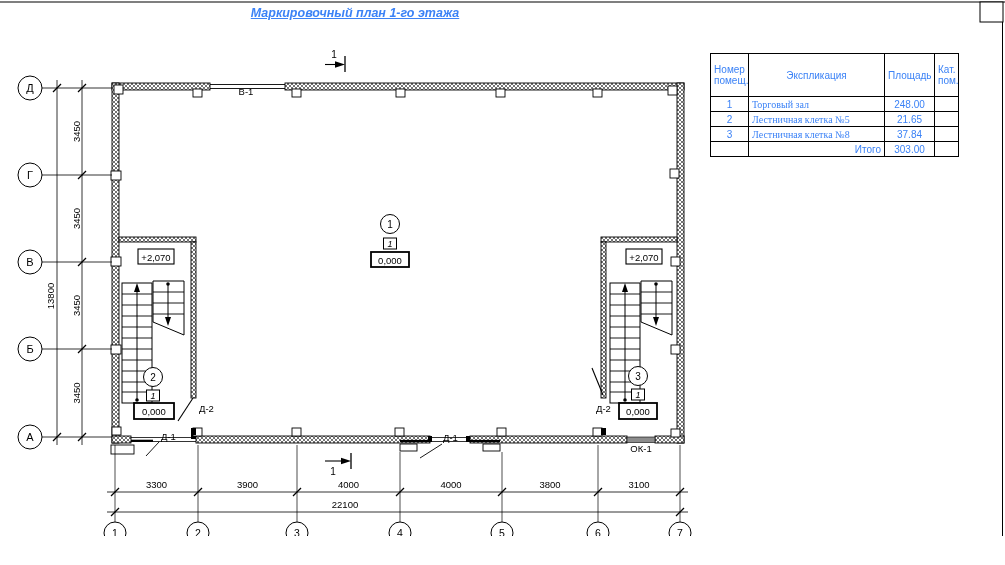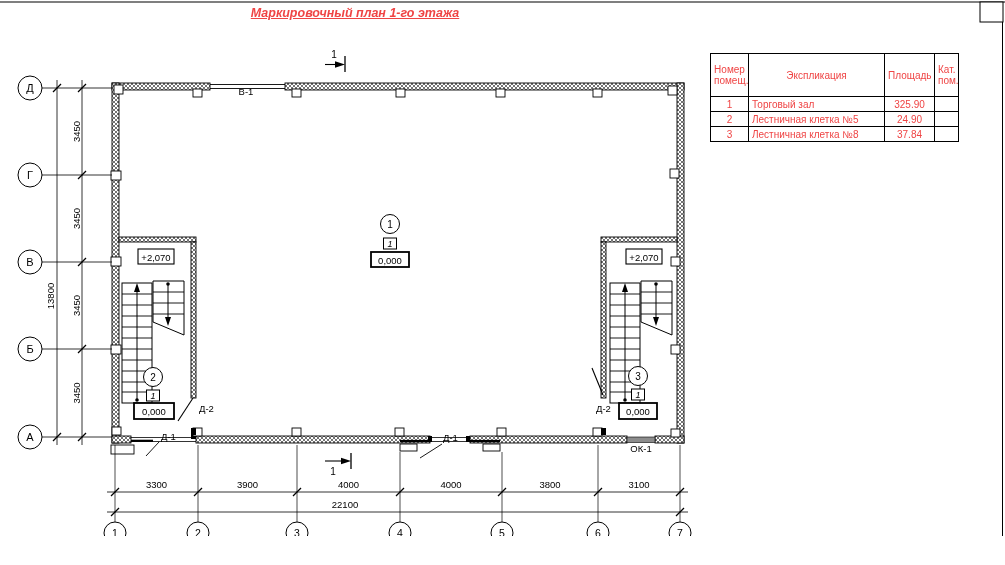--- a/index.html
+++ b/index.html
@@ -1,25 +1,25 @@
 <!DOCTYPE html>
 <html><head>
 <meta charset="utf-8">
 <style>
   html,body{margin:0;padding:0;background:#fff;}
   #sheet{position:relative;width:1005px;height:536px;background:#fff;overflow:hidden;
-         font-family:"Liberation Sans",sans-serif;color:#ef4444;}
+         font-family:"Liberation Sans",sans-serif;color:#3b82f6;}
   .abs{position:absolute;}
   .drawing-title{font-style:italic;font-weight:bold;font-size:12.5px;text-decoration:underline;
                  text-align:center;white-space:nowrap;}
   table.explication{border-collapse:collapse;table-layout:fixed;font-size:10px;}
   table.explication th,table.explication td{border:1px solid #000;padding:0 3px;overflow:hidden;}
   table.explication th{font-weight:normal;text-align:center;vertical-align:middle;height:42px;}
   table.explication td{height:14px;vertical-align:middle;}
-  .c{text-align:center;} .l{text-align:left;} .r{text-align:right;}
+  .c{text-align:center;} .l{text-align:left;font-family:Liberation Serif, serif;} .r{text-align:right;}
   svg text{font-family:"Liberation Sans",sans-serif;fill:#000;}
 </style>
 </head>
 <body>
 
 <div id="sheet">
 
   <div class="abs drawing-title" style="left:233px;top:6px;width:244px;">Маркировочный план 1-го этажа</div>
 
   <table class="explication abs" style="left:710px;top:53px;width:248px;">
@@ -32,34 +32,40 @@
     <tbody>
         <tr>
       <th>Номер помещ.</th>
       <th>Экспликация</th>
       <th>Площадь</th>
       <th>Кат. пом.</th>
     </tr>
     <tr>
       <td class="c">1</td>
       <td class="l">Торговый зал</td>
-      <td class="c">325.90</td>
+      <td class="c">248.00</td>
       <td class="c"></td>
     </tr>
     <tr>
       <td class="c">2</td>
       <td class="l">Лестничная клетка №5</td>
-      <td class="c">24.90</td>
+      <td class="c">21.65</td>
       <td class="c"></td>
     </tr>
     <tr>
       <td class="c">3</td>
       <td class="l">Лестничная клетка №8</td>
       <td class="c">37.84</td>
       <td class="c"></td>
+    </tr>
+    <tr>
+      <td></td>
+      <td class="r">Итого</td>
+      <td class="c">303.00</td>
+      <td></td>
     </tr>
   </tbody>
     </table>
 
   <svg class="abs" style="left:0;top:0;" width="1005" height="565" viewBox="0 0 1005 565">
     <defs>
       <pattern id="wallHatch" width="4" height="4" patternUnits="userSpaceOnUse">
         <rect width="4" height="4" fill="#fff"></rect>
         <path d="M0,4 L4,0 M0,0 L4,4" stroke="#000" stroke-width="0.55"></path>
       </pattern>

